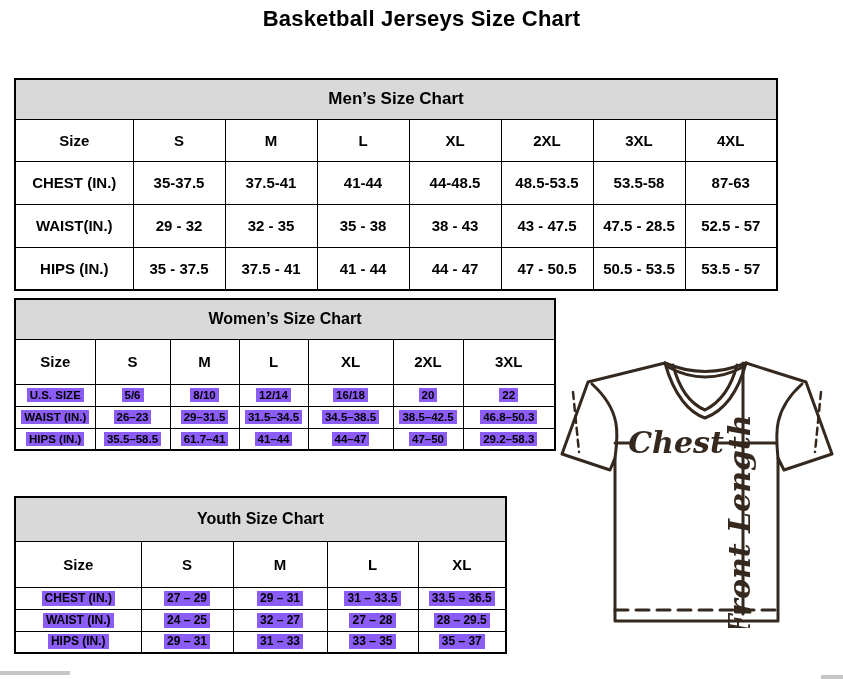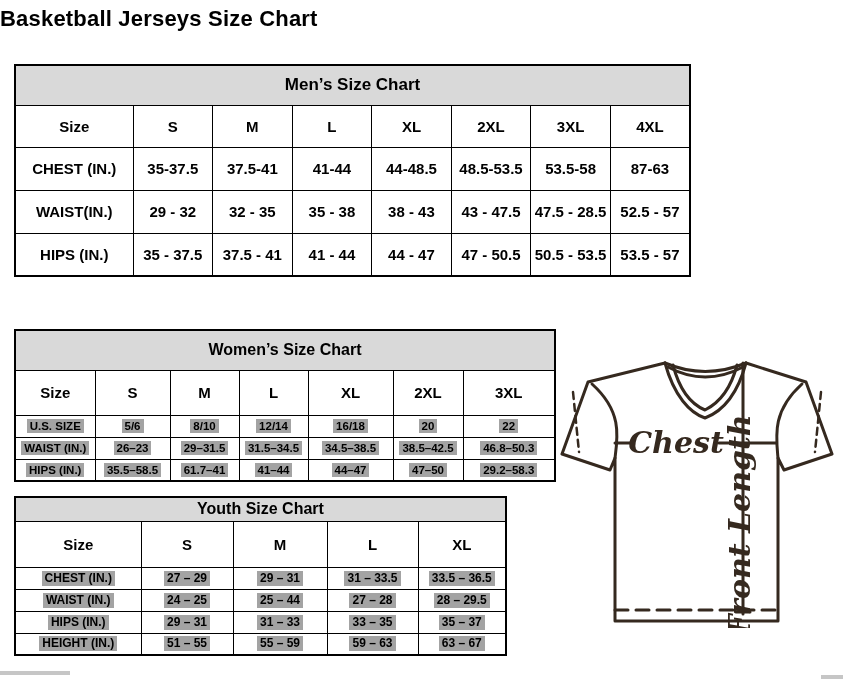--- a/index.html
+++ b/index.html
@@ -1,44 +1,44 @@
 <!DOCTYPE html>
 <html><head>
 <meta charset="utf-8">
 <style>
   html,body{margin:0;padding:0;}
   body{
     width:843px;height:679px;position:relative;background:#ffffff;
     font-family:"Liberation Sans",sans-serif;color:#000;overflow:hidden;
   }
   .page-title{
-    position:absolute;top:6px;left:0;width:843px;
+    position:absolute;top:6px;left:0;width:843px;text-align:center;
     font-size:22px;font-weight:bold;letter-spacing:.2px;
   }
   table{border-collapse:collapse;table-layout:fixed;position:absolute;background:#fff;border:2px solid #000;}
   td,th{border:1px solid #000;text-align:center;vertical-align:middle;padding:0;font-weight:bold;overflow:hidden;}
   .band th{background:#d9d9d9;font-size:17px;}
   
-  #mens{left:14px;top:64px;width:677px;}
+  #mens{left:14px;top:78px;width:764px;}
   #mens tr.band{height:40px;}
   #mens tr.sizes{height:42px;font-size:15px;}
   #mens tr.data{height:43px;font-size:15px;}
   
-  #womens{left:14px;top:298px;width:542px;margin-top:31px;}
+  #womens{left:14px;top:298px;width:542px;}
   #womens tr.band{height:40px;}
   #womens tr.band th{font-size:16px;}
   #womens tr.sizes{height:45px;font-size:15px;}
   #womens tr.data{height:22px;font-size:11.5px;}
   
   #youth{left:14px;top:496px;width:493px;}
-  #youth tr.band{height:24px;}
+  #youth tr.band{height:44px;}
   #youth tr.band th{font-size:16px;}
   #youth tr.sizes{height:46px;font-size:15px;}
   #youth tr.data{height:22px;font-size:12px;}
-  .hl{background:#a3a3a3;padding:0 3px;display:inline-block;line-height:1.25;}
+  .hl{background:#8b5cf6;padding:0 3px;display:inline-block;line-height:1.25;}
   
   #jersey{position:absolute;left:556px;top:356px;width:282px;height:272px;}
   #jersey .measure-text{
     font-family:"DejaVu Serif",serif;font-style:italic;font-weight:bold;
     fill:#35291f;font-size:30px;
   }
   .scroll-frag{position:absolute;background:#c6c6c6;}
   #frag-l{left:0;top:671px;width:70px;height:4px;}
   #frag-r{left:821px;top:675px;width:22px;height:4px;}
 </style>
@@ -180,38 +180,31 @@
   <tr class="data">
     <td><span class="hl">CHEST (IN.)</span></td>
     <td><span class="hl">27 – 29</span></td>
     <td><span class="hl">29 – 31</span></td>
     <td><span class="hl">31 – 33.5</span></td>
     <td><span class="hl">33.5 – 36.5</span></td>
   </tr>
   <tr class="data">
     <td><span class="hl">WAIST (IN.)</span></td>
     <td><span class="hl">24 – 25</span></td>
-    <td><span class="hl">25 – 44</span></td>
+    <td><span class="hl">32 – 27</span></td>
     <td><span class="hl">27 – 28</span></td>
     <td><span class="hl">28 – 29.5</span></td>
   </tr>
   <tr class="data">
     <td><span class="hl">HIPS (IN.)</span></td>
     <td><span class="hl">29 – 31</span></td>
     <td><span class="hl">31 – 33</span></td>
     <td><span class="hl">33 – 35</span></td>
     <td><span class="hl">35 – 37</span></td>
   </tr>
-  <tr class="data">
-    <td><span class="hl">HEIGHT (IN.)</span></td>
-    <td><span class="hl">51 – 55</span></td>
-    <td><span class="hl">55 – 59</span></td>
-    <td><span class="hl">59 – 63</span></td>
-    <td><span class="hl">63 – 67</span></td>
-  </tr>
 </tbody>
   </table>
 
 <svg id="jersey" viewBox="0 0 282 272" fill="none" stroke="#35291f" stroke-width="3" stroke-linejoin="round" stroke-linecap="round">
 
   <path d="M109,7 L32,26 L6,98 L54,114 L59,102 L59,265 L222,265 L222,102 L228,114 L276,98 L250,26 L190,7"></path>
 
   <path d="M36,28 C66,55 62,80 59,102"></path>
   <path d="M246,28 C216,55 220,80 222,102"></path>
 

